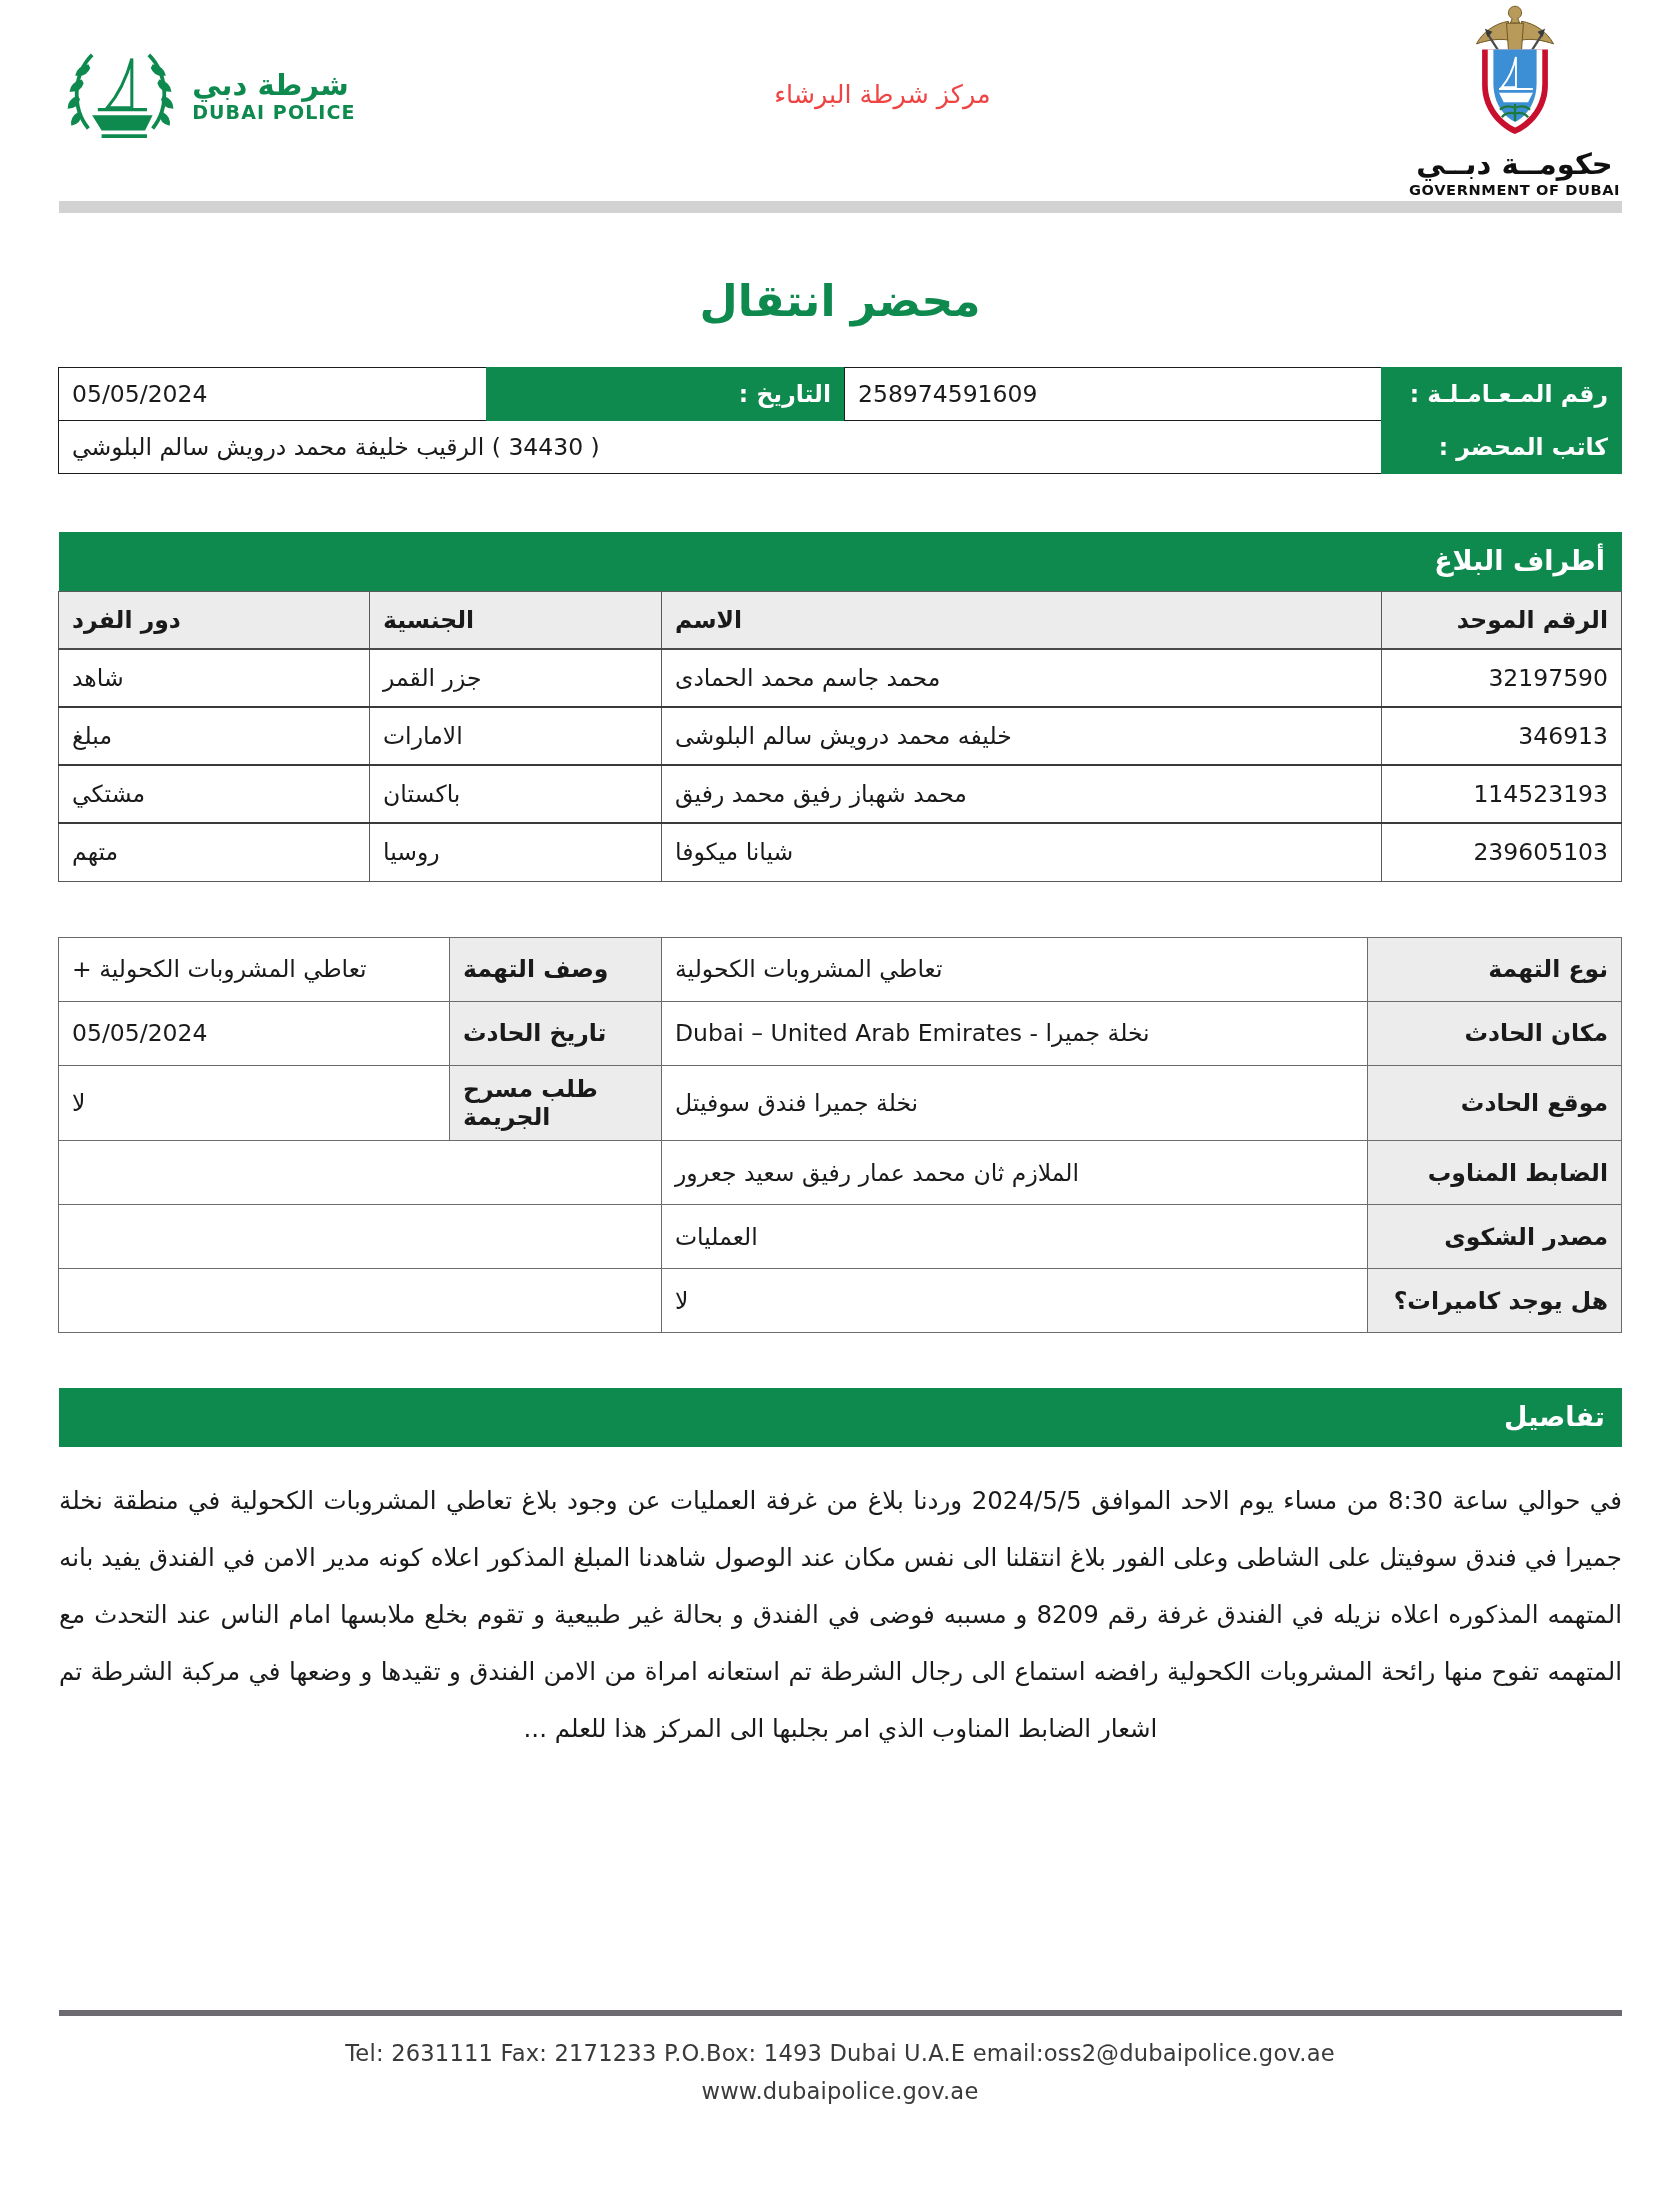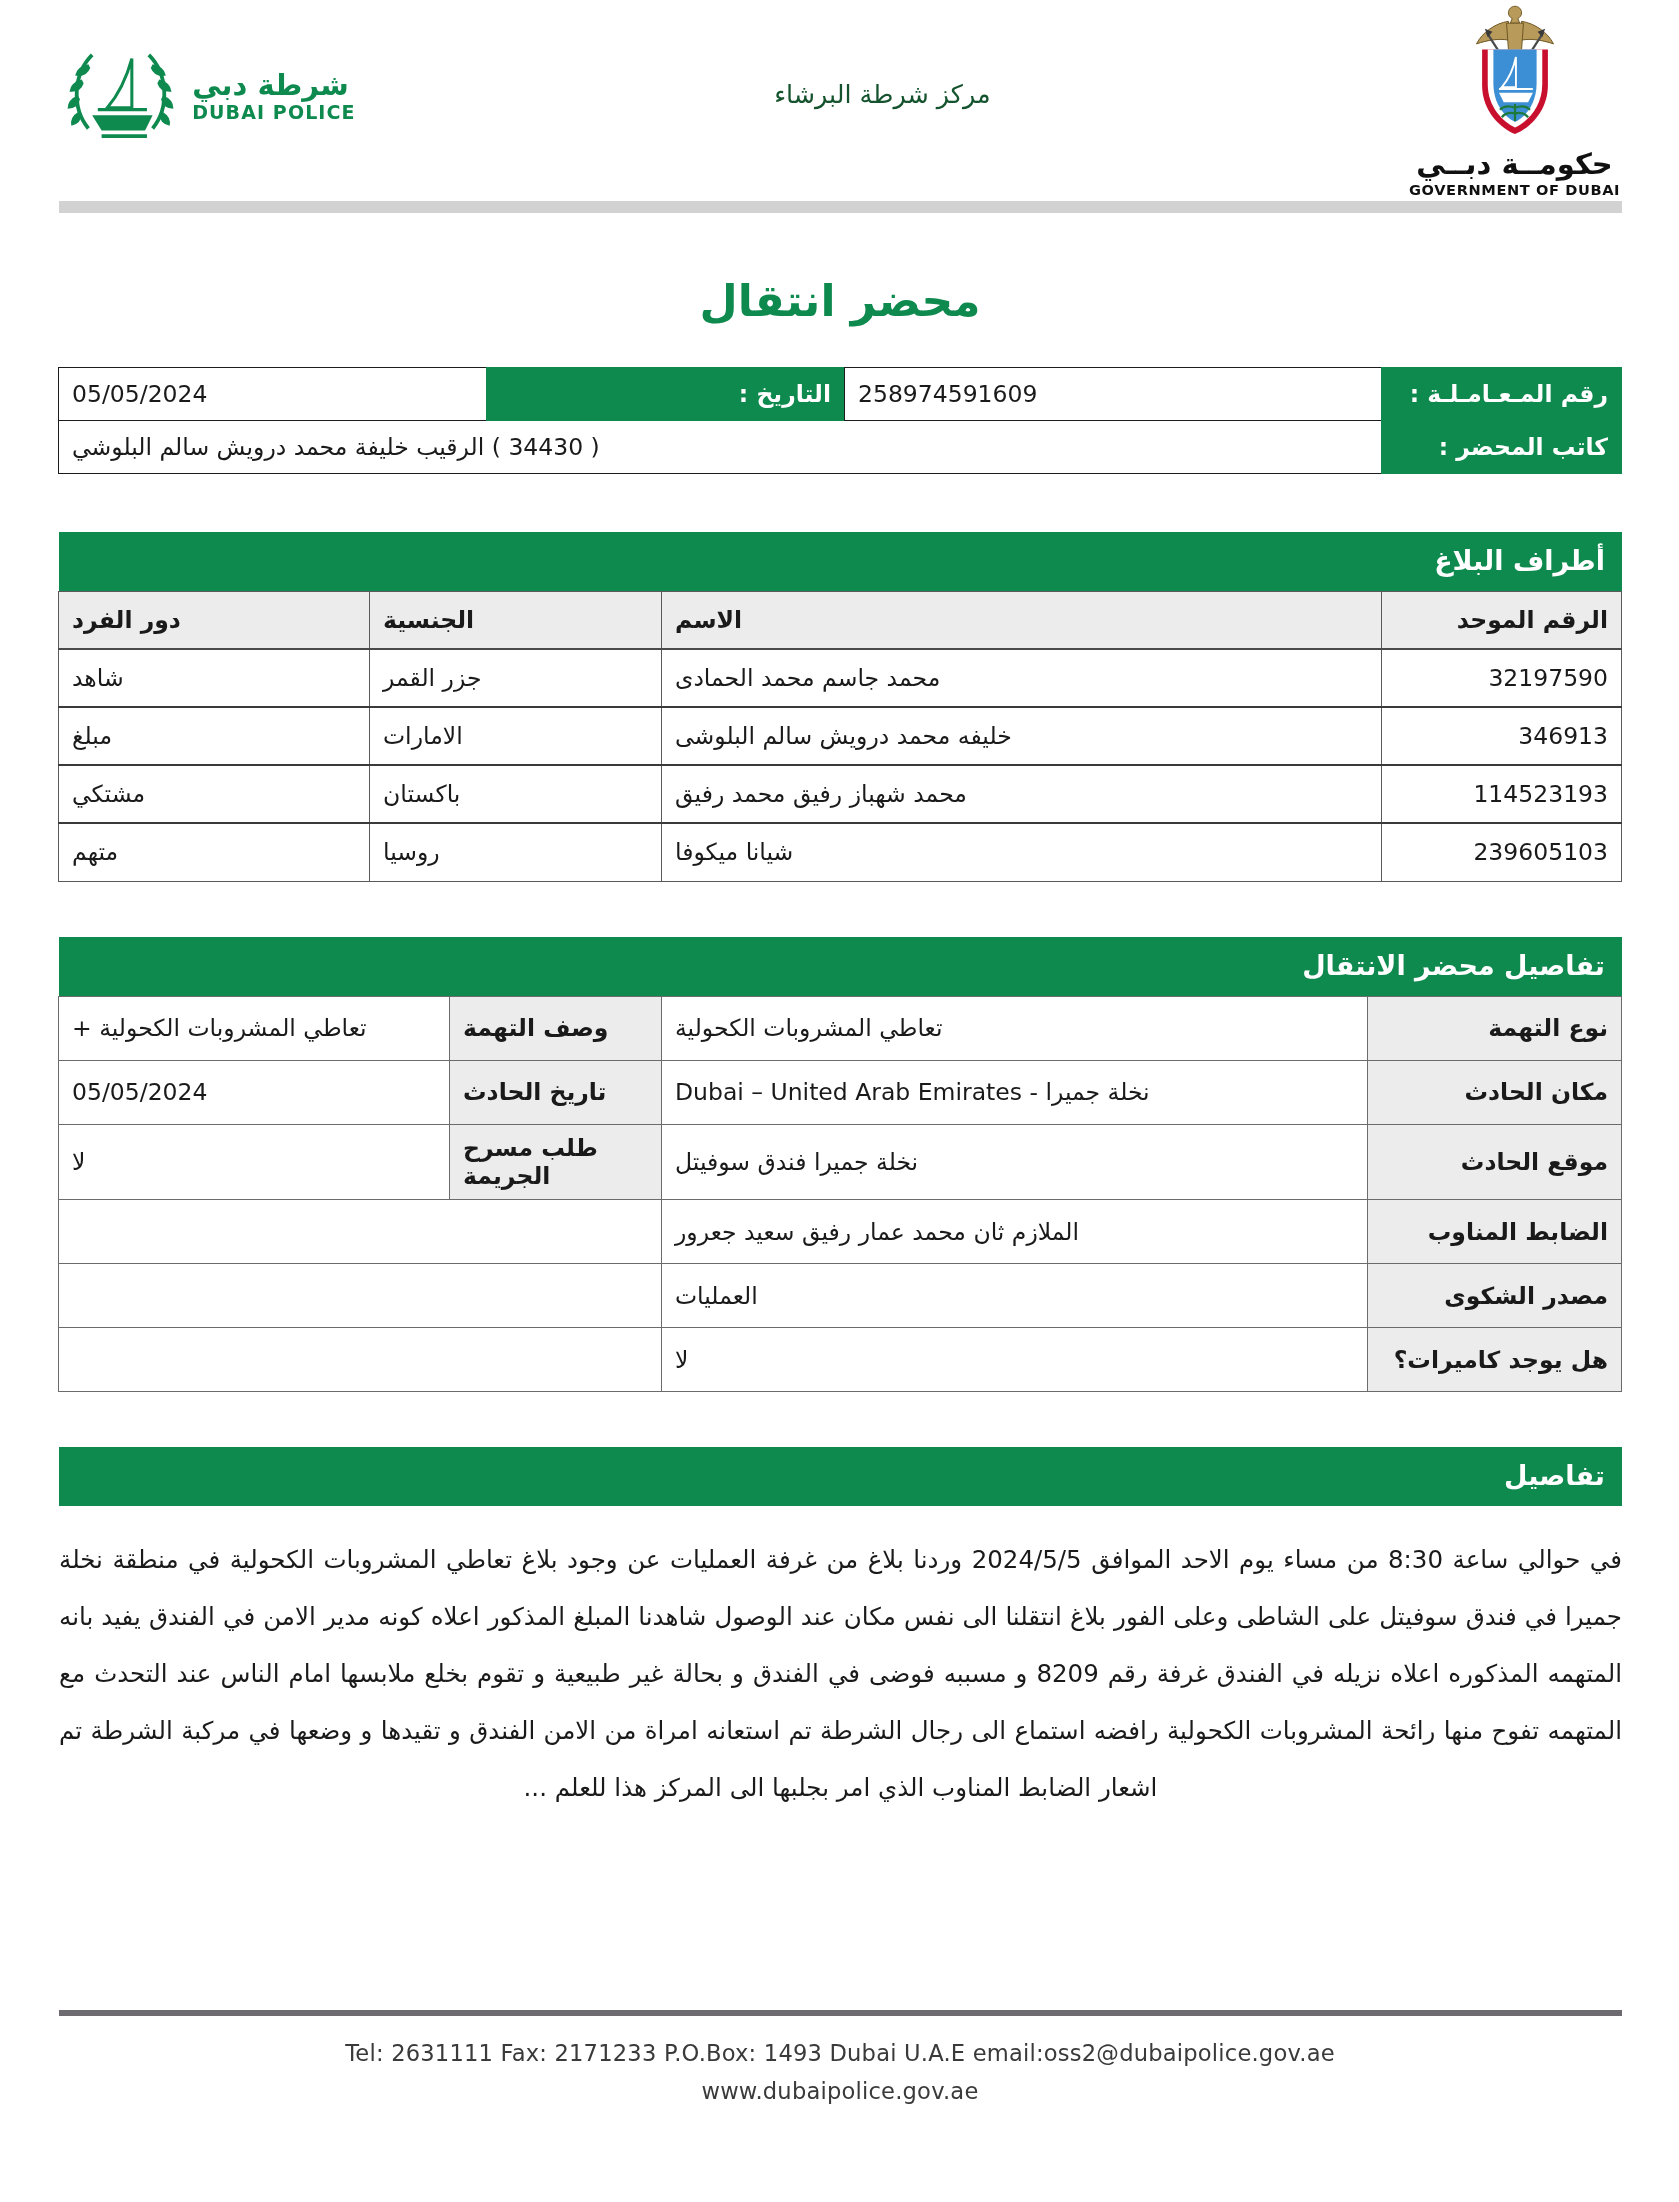--- a/index.html
+++ b/index.html
@@ -52,21 +52,21 @@
   .gov-logo-en {
     font-size: 14.6px;
     font-weight: bold;
     letter-spacing: 0.6px;
     color: #101010;
     white-space: nowrap;
     margin-top: 2.8px;
   }
   .center-title {
     font-size: 25.4px;
-    color: #14532d;
+    color: #ef4444;
     white-space: nowrap;
     padding-bottom: 5.6px;
   }
   .dp-logo {
     display: flex;
     flex-direction: row-reverse;
     align-items: center;
     gap: 11.3px;
   }
   .dp-logo-text {
@@ -371,21 +371,20 @@
       </tr>
       <tr>
         <td class="val-cell-right">239605103</td>
         <td class="val-cell">شيانا ميكوفا</td>
         <td class="val-cell">روسيا</td>
         <td class="val-cell">متهم</td>
       </tr>
     </tbody>
   </table>
 
-  <div class="section-banner">تفاصيل محضر الانتقال</div>
   <table class="details-table">
     <tbody>
       <tr>
         <td class="lbl-cell" style="width:254px">نوع التهمة</td>
         <td class="dv-cell" style="width:706px">تعاطي المشروبات الكحولية</td>
         <td class="lbl-cell2" style="width:212px">وصف التهمة</td>
         <td class="dv-cell-l" style="width:391px">تعاطي المشروبات الكحولية +</td>
       </tr>
       <tr>
         <td class="lbl-cell">مكان الحادث</td>

